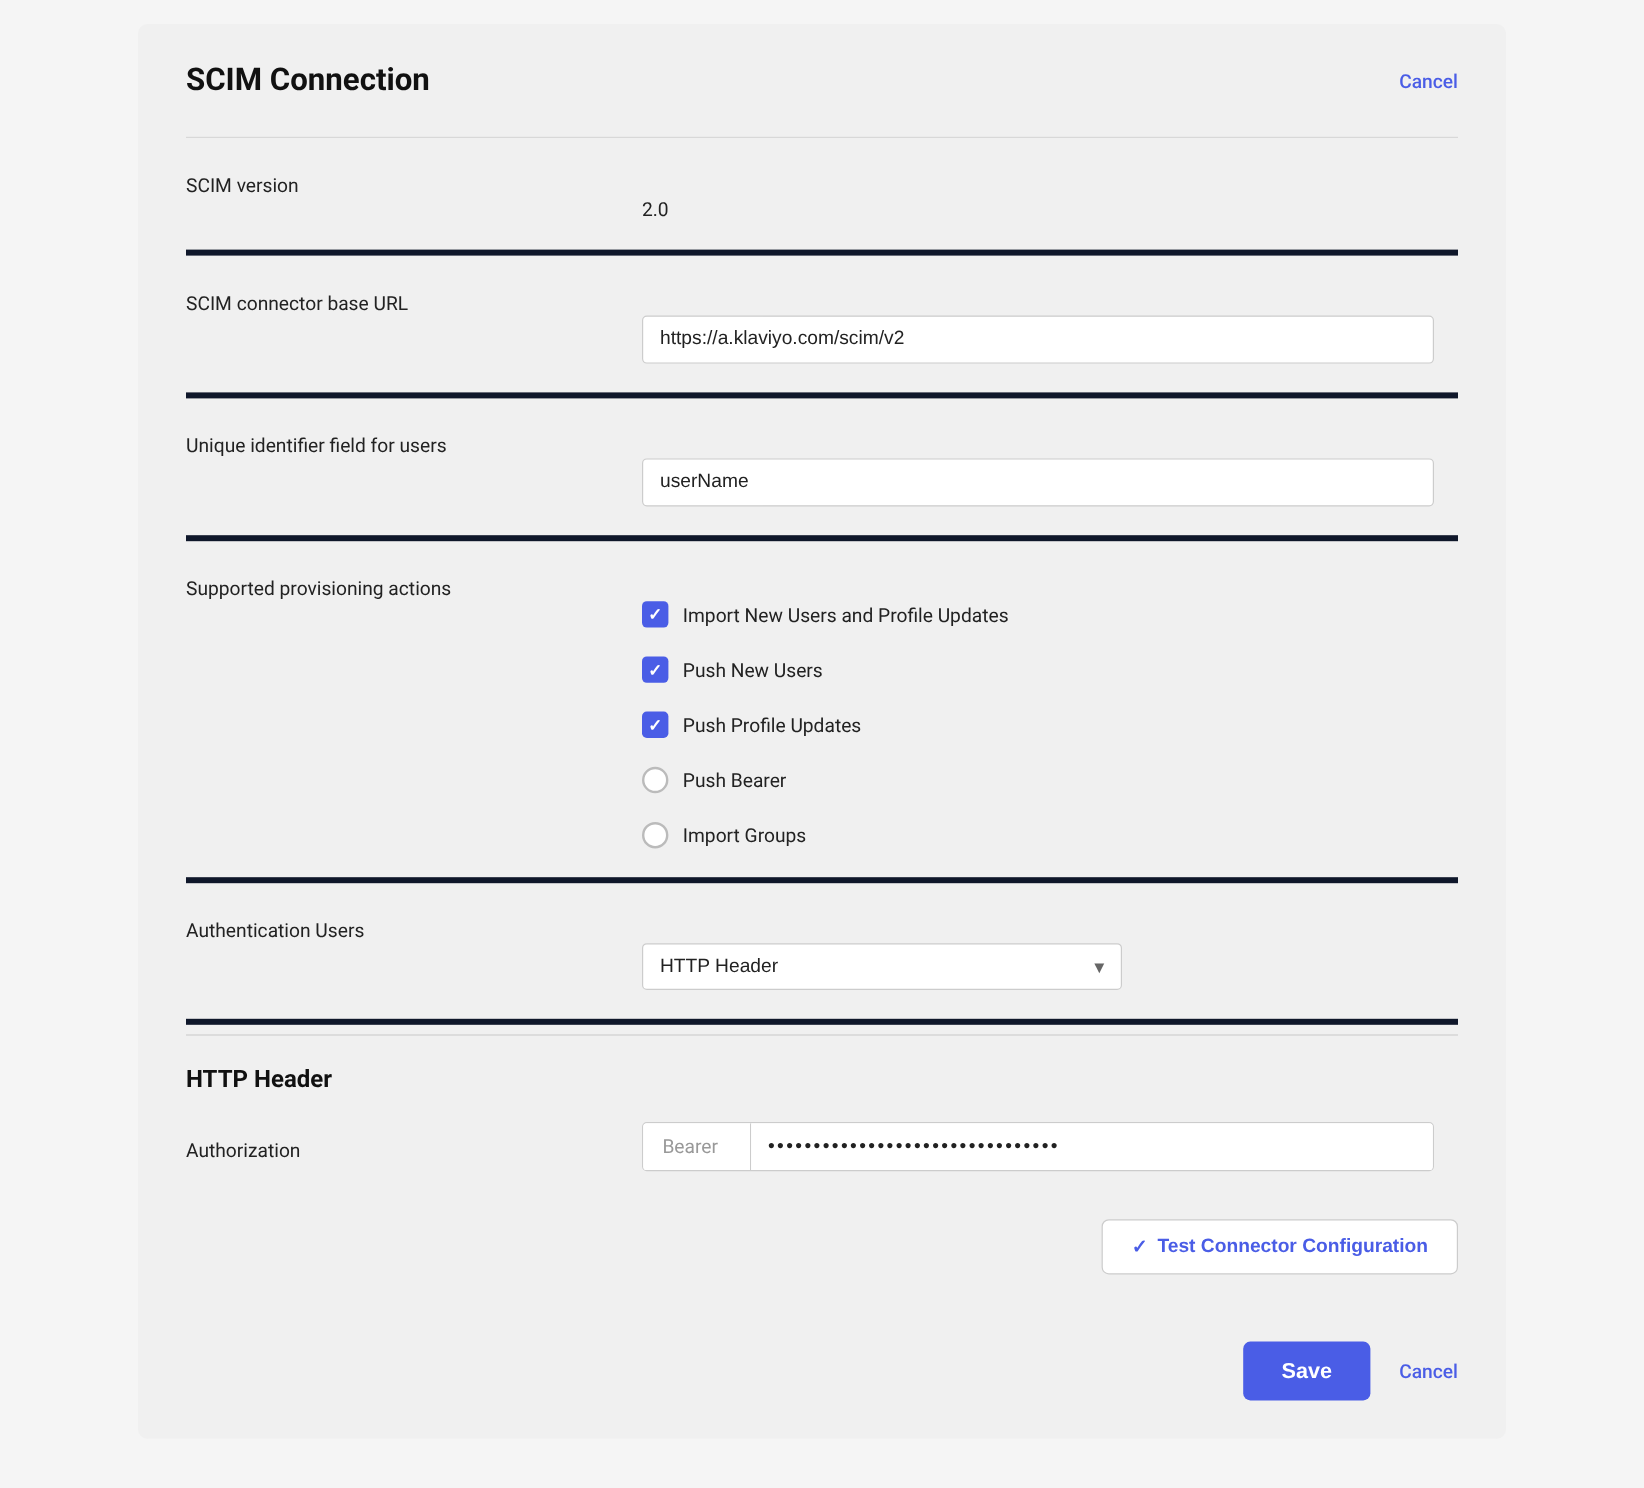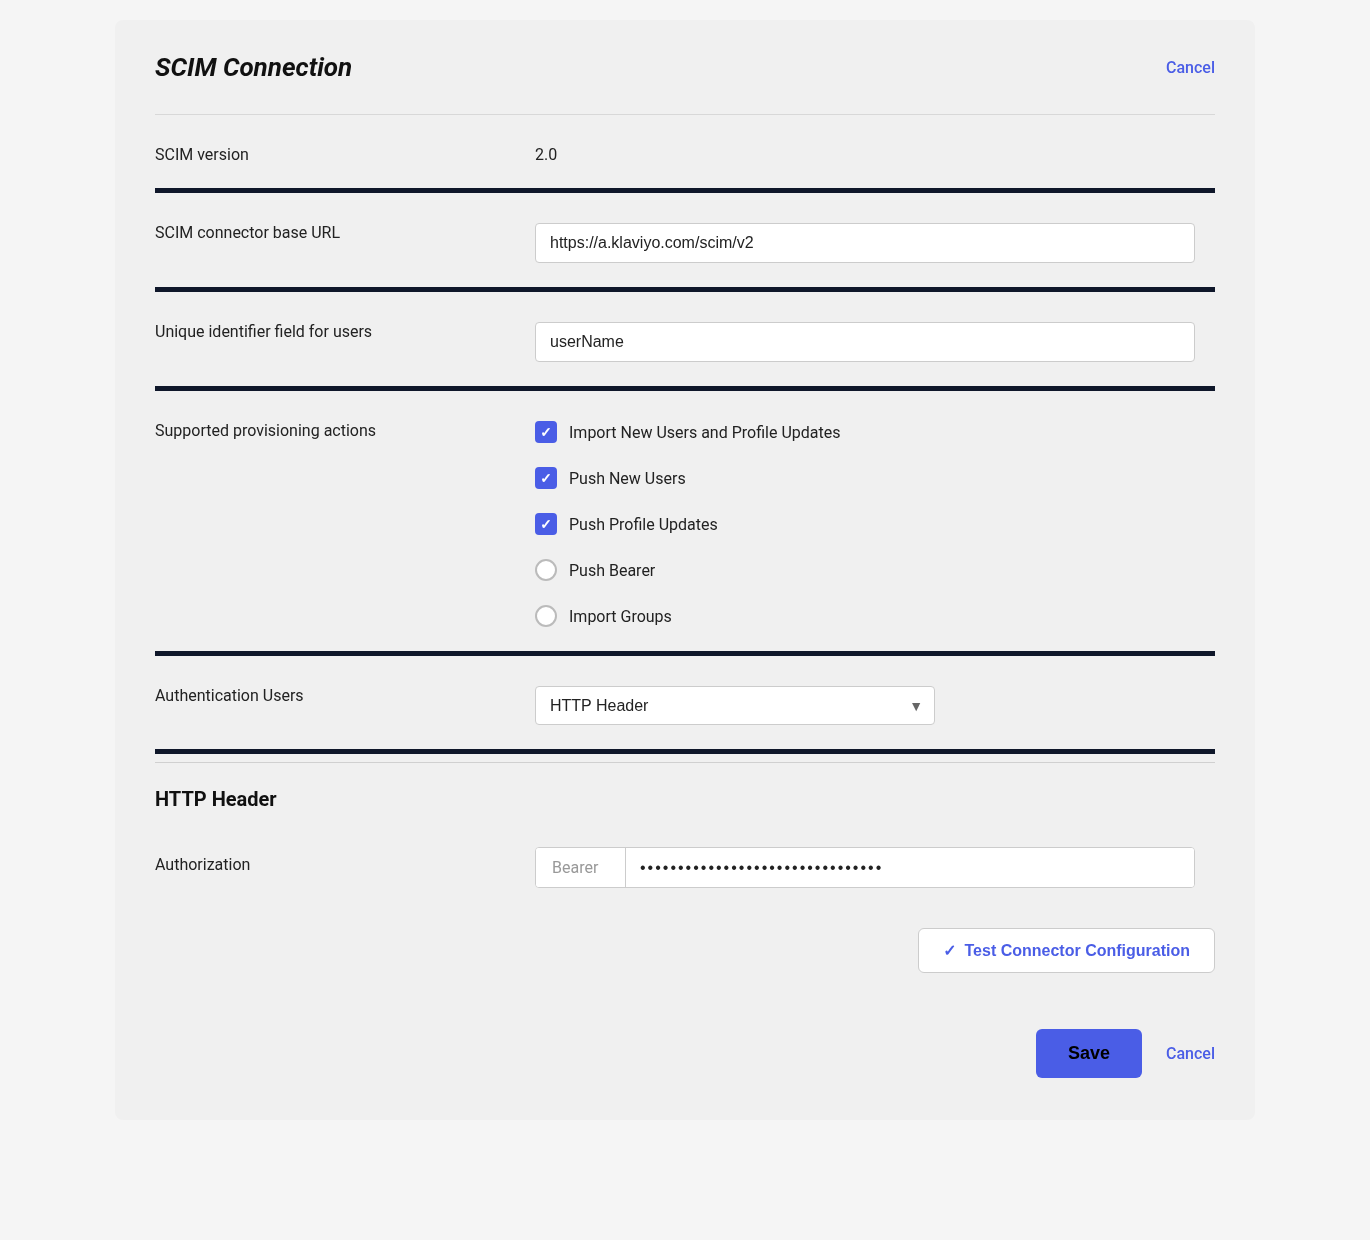--- a/index.html
+++ b/index.html
@@ -31,21 +31,20 @@
       display: flex;
       justify-content: space-between;
       align-items: center;
       margin-bottom: 32px;
     }
 
     .page-title {
       font-size: 26px;
       font-weight: 700;
       color: #111;
-      font-style: italic;
     }
 
     .cancel-link-top {
       font-size: 16px;
       color: #4a5de6;
       cursor: pointer;
       text-decoration: none;
       font-weight: 500;
     }
 
@@ -71,20 +70,21 @@
       color: #222;
       padding-top: 6px;
       font-weight: 400;
     }
 
     .form-value {
       flex: 1;
       font-size: 16px;
       color: #222;
       padding-top: 6px;
+      margin-top: 20px;
     }
 
     .form-input {
       width: 100%;
       max-width: 660px;
       padding: 10px 14px;
       font-size: 16px;
       border: 1px solid #ccc;
       border-radius: 4px;
       background: #fff;
@@ -243,21 +243,21 @@
       justify-content: flex-end;
       align-items: center;
       gap: 24px;
       margin-top: 24px;
       padding-top: 8px;
     }
 
     .save-btn {
       padding: 14px 32px;
       background: #4a5de6;
-      color: #000000;
+      color: #ffffff;
       border: none;
       border-radius: 6px;
       font-size: 18px;
       font-weight: 600;
       cursor: pointer;
     }
 
     .cancel-link-bottom {
       font-size: 16px;
       color: #4a5de6;
@@ -346,21 +346,21 @@
     </div>
 
   </div>
 
   <div class="http-header-section">
     <hr class="divider">
     <h2 class="http-header-title">HTTP Header</h2>
 
     <div class="authorization-row">
       <div class="form-label">Authorization</div>
-      <div style="flex:1;margin-top:12px;">
+      <div style="flex:1;">
         <div class="auth-input-group">
           <div class="auth-prefix">Bearer</div>
           <input class="auth-token-input" type="password" value="••••••••••••••••••••••••••••••••" style="">
         </div>
       </div>
     </div>
 
     <div class="test-button-row">
       <button class="test-connector-btn">
         <span>✓</span>

